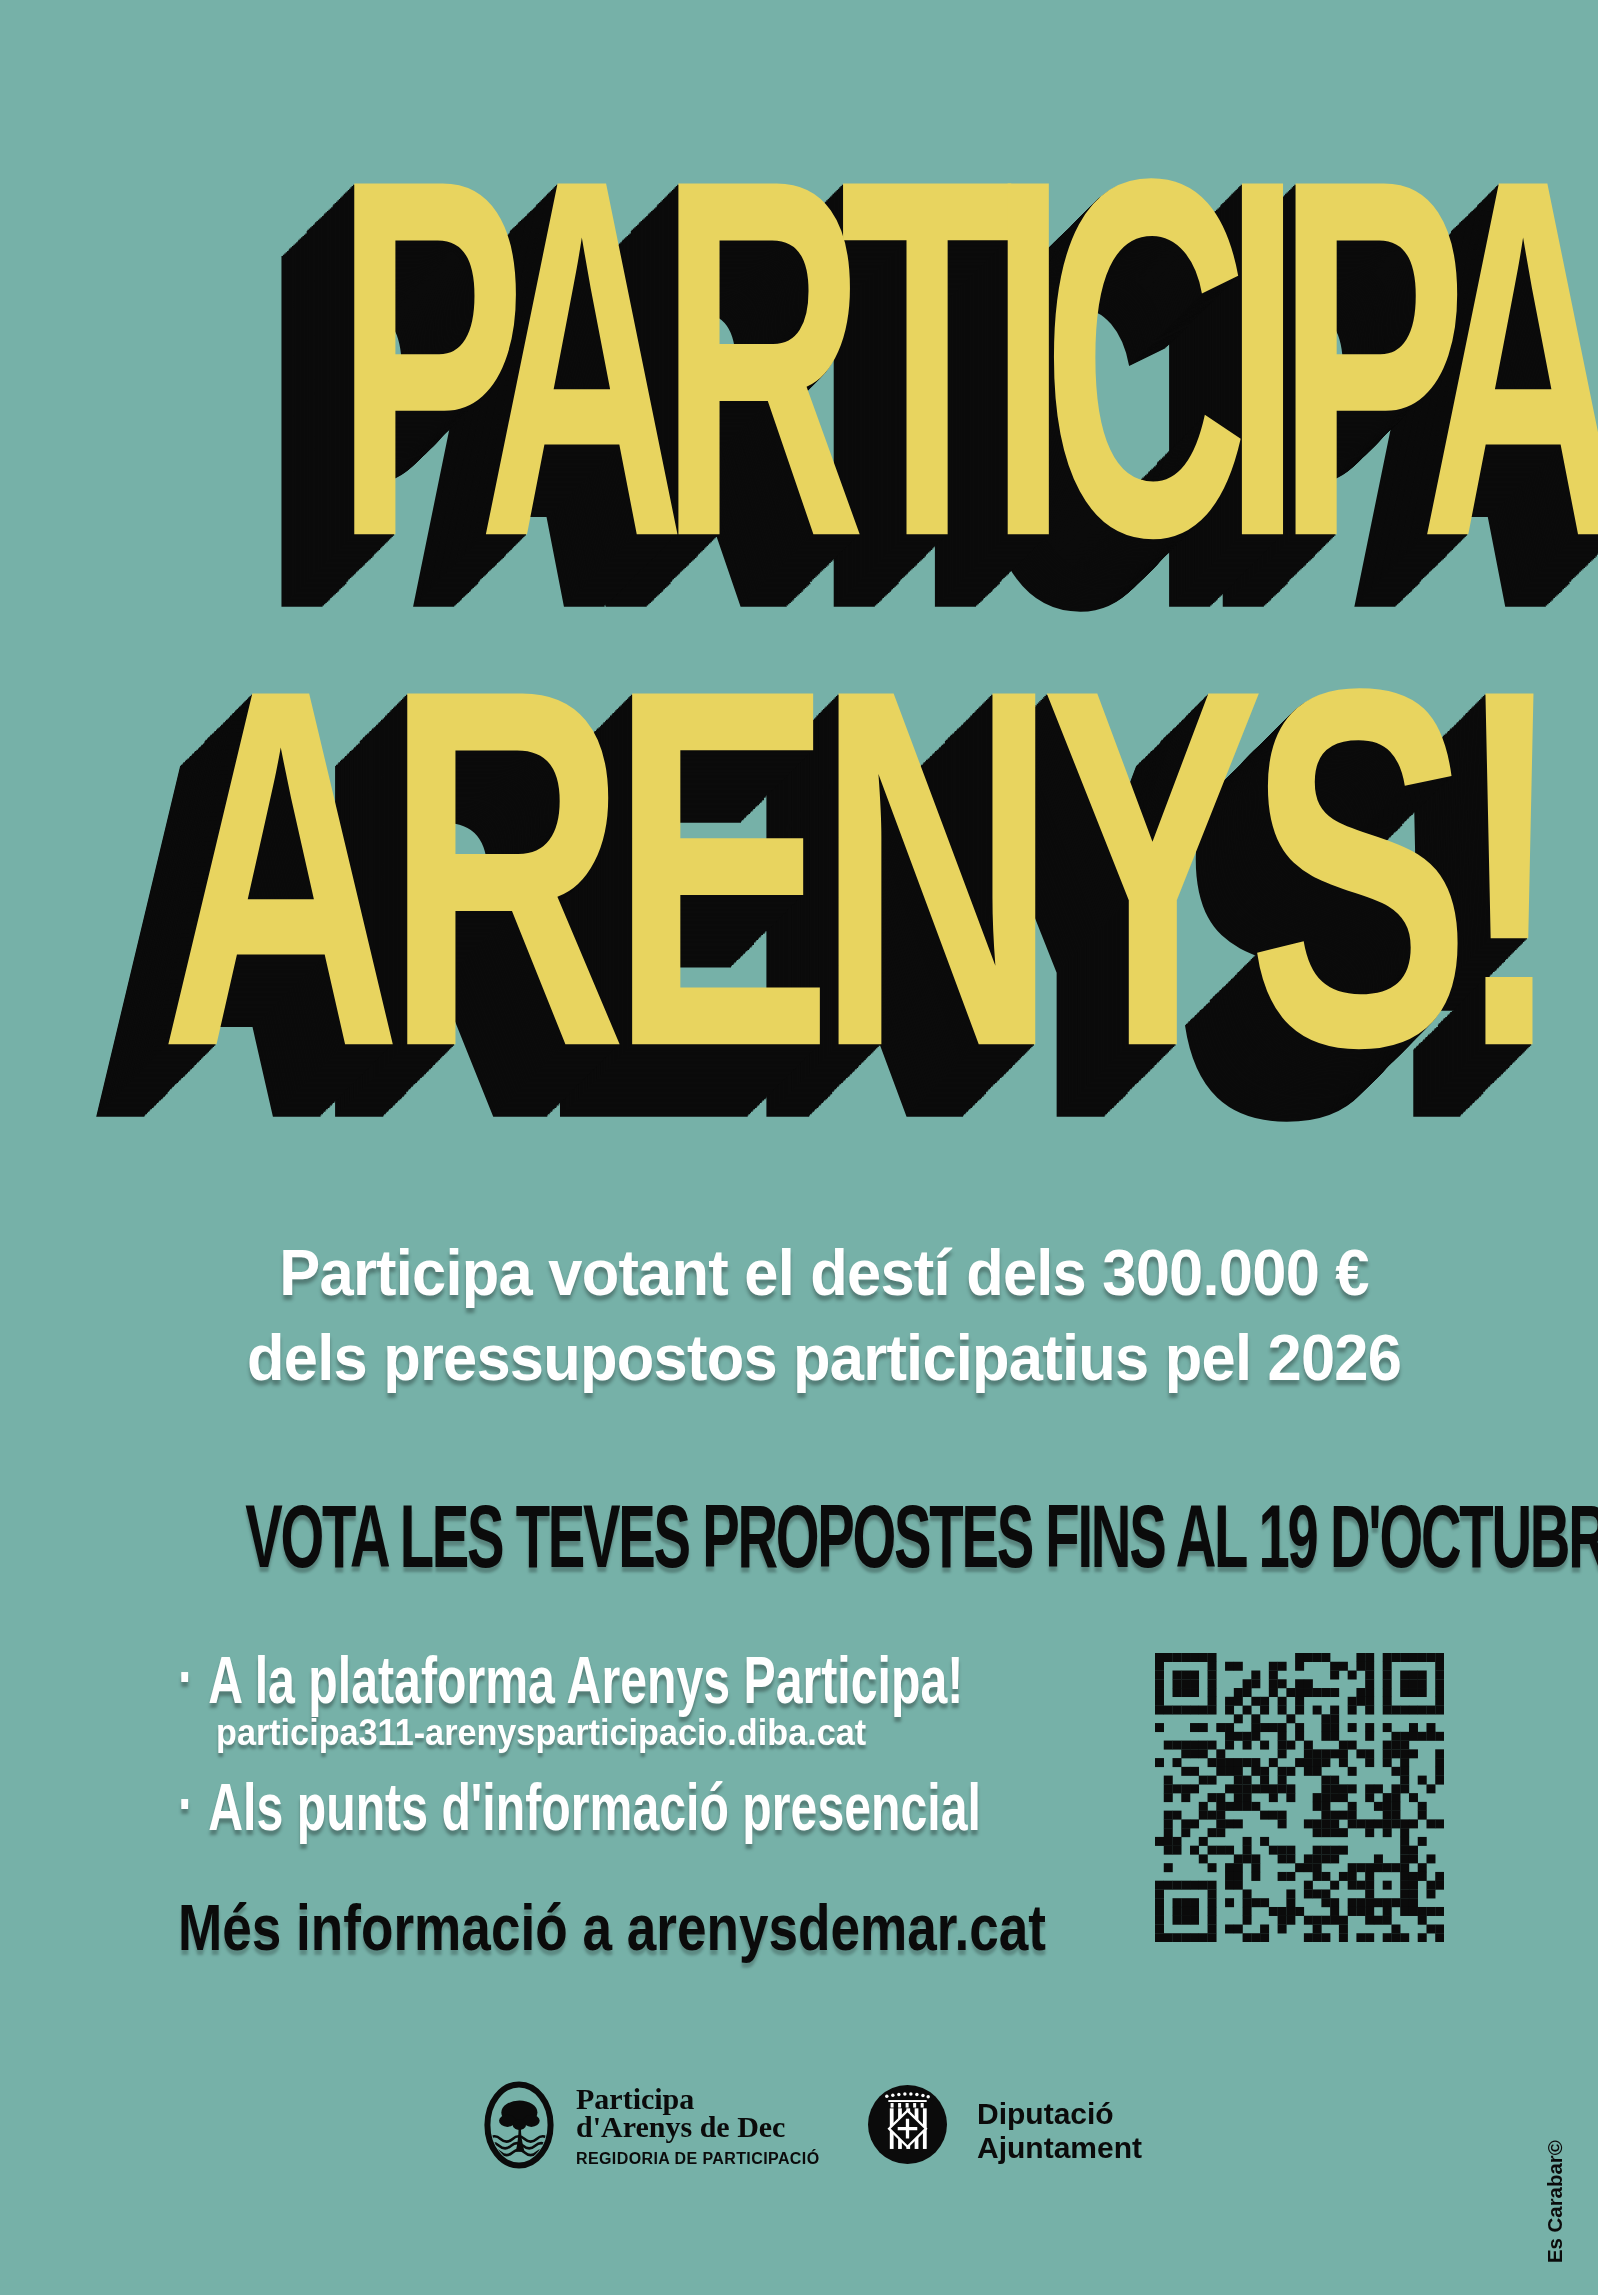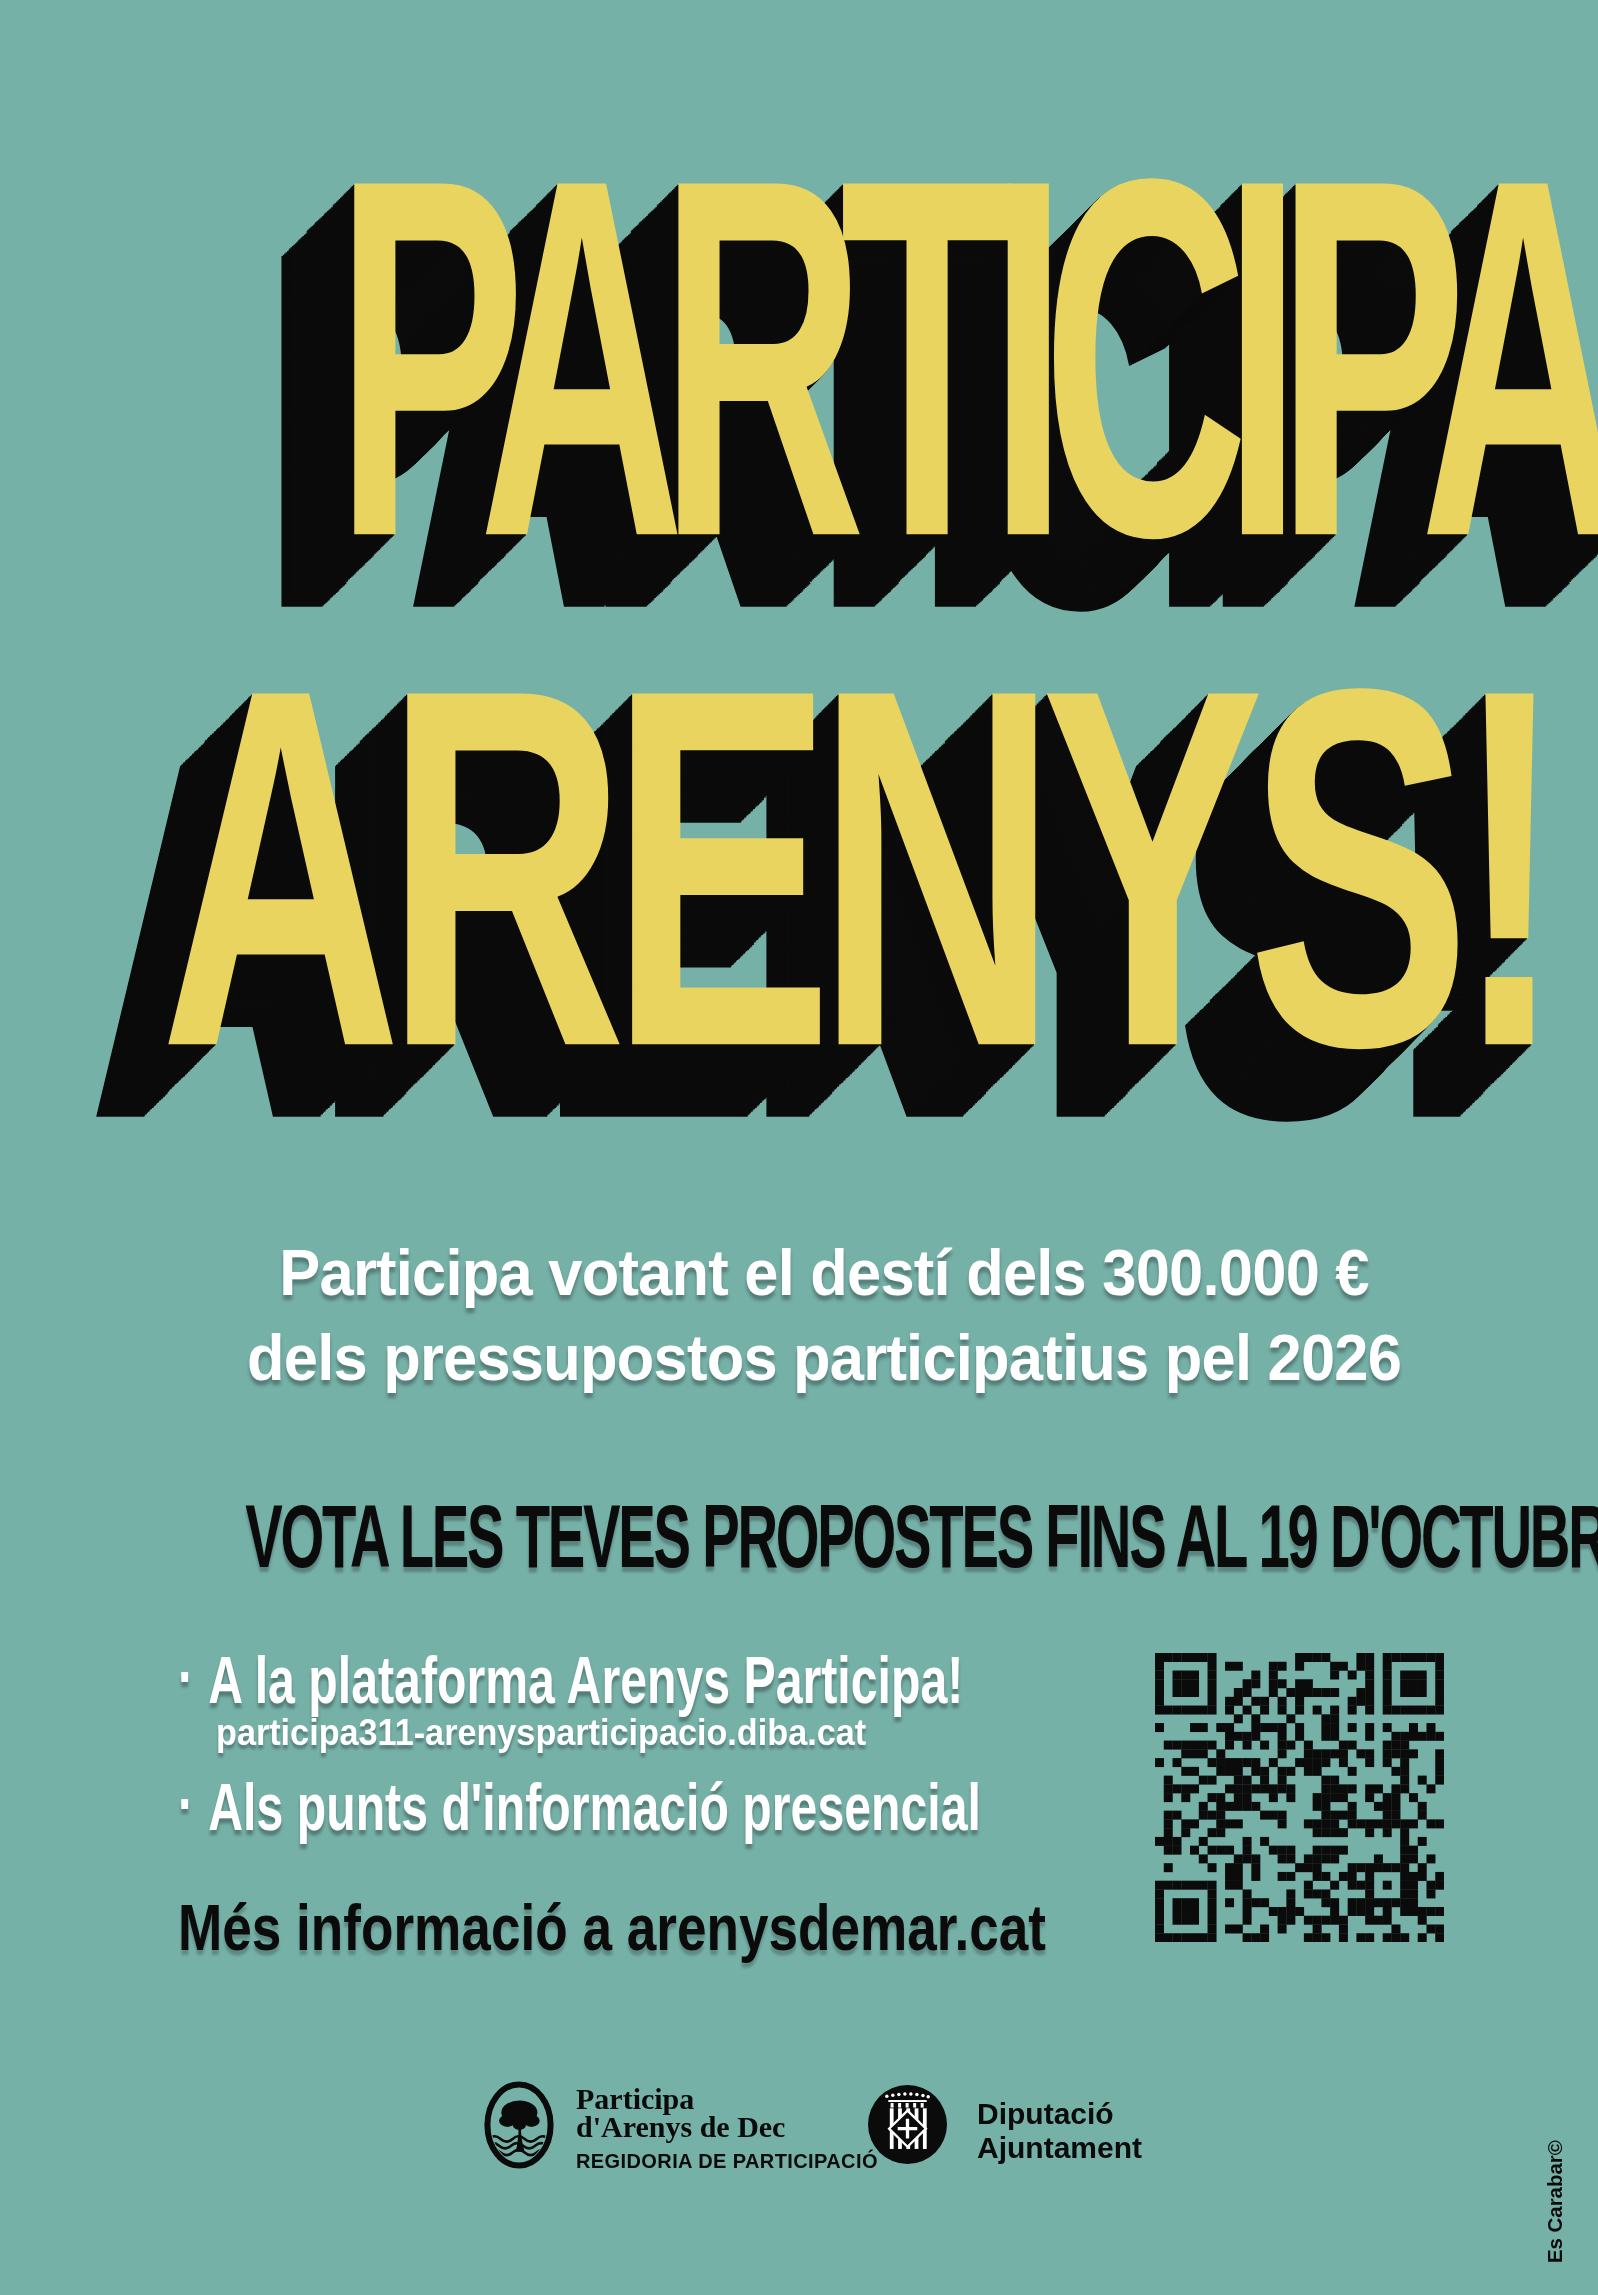--- a/index.html
+++ b/index.html
@@ -63,21 +63,21 @@
     font-weight:bold;font-size:64px;color:var(--ink);
     transform:scaleX(0.83);transform-origin:top left;
     text-shadow:0 4.5px 3px rgba(0,0,0,0.22);
   }
   
   .qr{position:absolute;left:1155px;top:1653px;width:289px;height:289px;fill:var(--ink);}
   
   .crest{position:absolute;left:484px;top:2081px;width:70px;height:88px;}
   .ajtext{position:absolute;left:576px;top:2085px;color:var(--ink);}
   .aj-serif{font-family:"Liberation Serif",serif;font-weight:bold;font-size:30px;line-height:28px;}
-  .aj3{font-family:"Liberation Sans",sans-serif;font-weight:bold;font-size:20px;letter-spacing:0.4px;margin-top:9px;}
+  .aj3{font-family:"Liberation Sans",sans-serif;font-weight:bold;font-size:16px;letter-spacing:0.4px;margin-top:9px;}
   .dipu{position:absolute;left:868px;top:2085px;width:79px;height:79px;}
   .dptext{position:absolute;left:965px;top:2097px;font-weight:bold;font-size:30px;line-height:34px;color:var(--ink);margin-left:12px;}
   
   .credit{
     position:absolute;left:1544px;top:2263px;white-space:nowrap;
     transform:rotate(-90deg);transform-origin:0 0;
     font-weight:bold;font-size:20.4px;color:var(--ink);
   }
 </style>
 </head>

